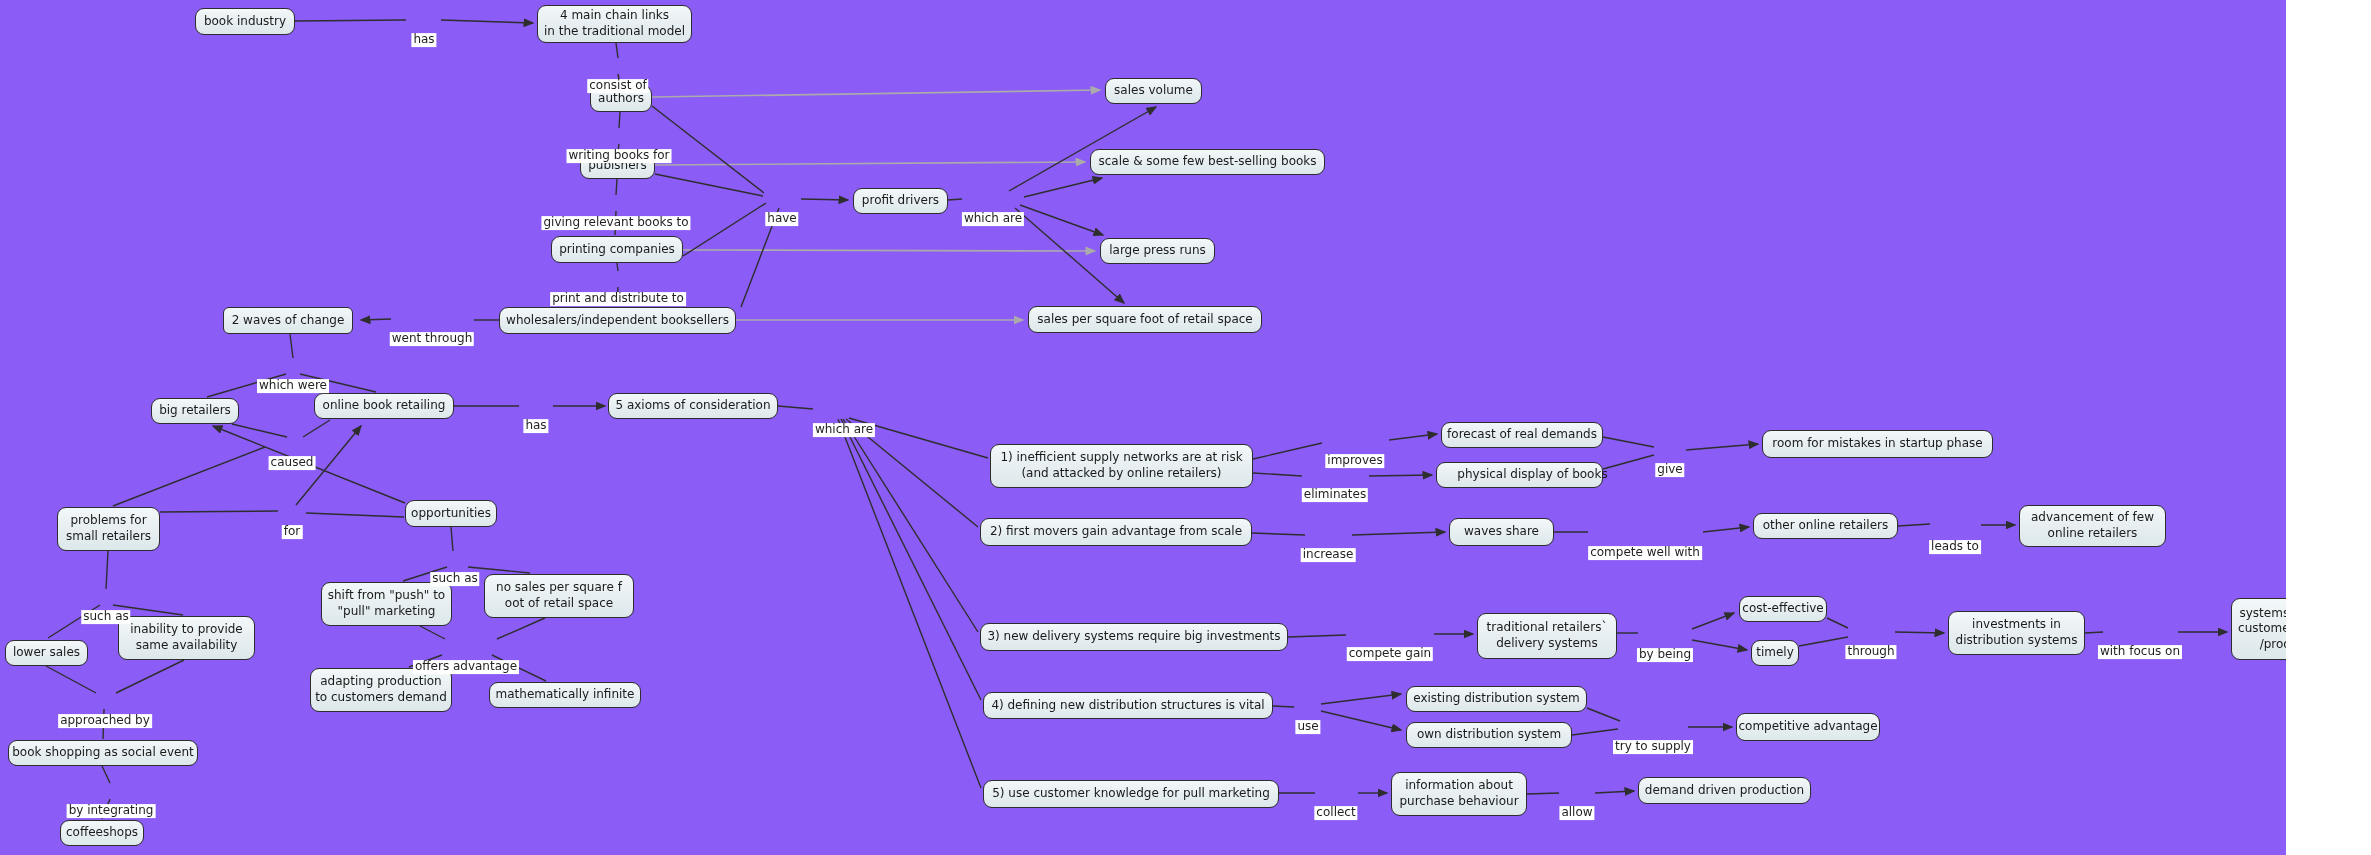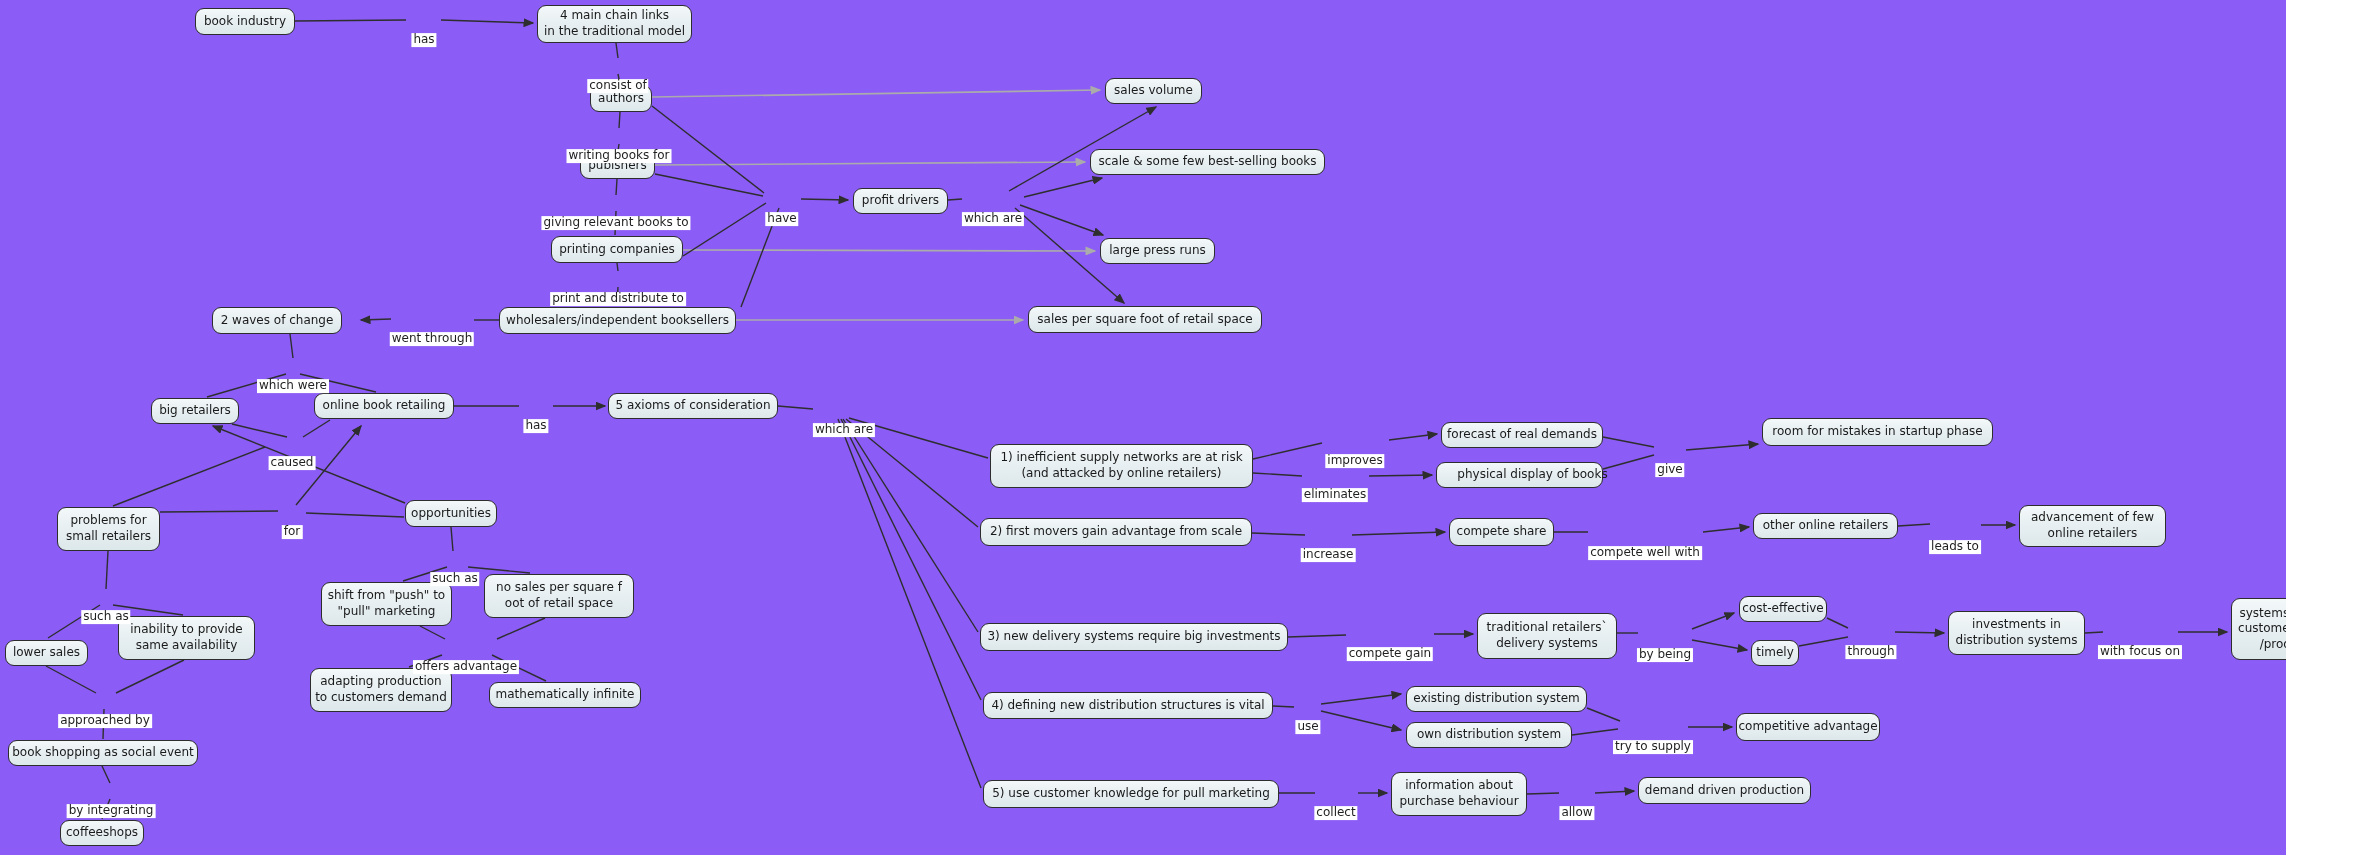--- a/index.html
+++ b/index.html
@@ -142,21 +142,21 @@
       <line x1="1595" y1="793" x2="1634" y2="791" stroke="#2e2e2e" stroke-width="1.4" marker-end="url(#arrow-k)"></line>
     </svg>
 
 <div class="node" style="left: 195px; top: 8px; width: 100px; height: 27px;">book industry</div>
     <div class="node" style="left: 537px; top: 5px; width: 155px; height: 38px;">4 main chain links
 in the traditional model</div>
     <div class="node" style="left: 590px; top: 85px; width: 62px; height: 27px;">authors</div>
     <div class="node" style="left: 580px; top: 152px; width: 75px; height: 27px;">pubishers</div>
     <div class="node" style="left: 551px; top: 236px; width: 132px; height: 27px;">printing companies</div>
     <div class="node" style="left: 499px; top: 307px; width: 237px; height: 27px;">wholesalers/independent booksellers</div>
-    <div class="node" style="left: 212px; top: 307px; width: 130px; height: 27px;">2 waves of change</div>
+    <div class="node" style="left: 223px; top: 307px; width: 130px; height: 27px; border-radius: 6px;">2 waves of change</div>
     <div class="node" style="left: 1105px; top: 78px; width: 97px; height: 26px;">sales volume</div>
     <div class="node" style="left: 1090px; top: 149px; width: 235px; height: 26px;">scale &amp; some few best-selling books</div>
     <div class="node" style="left: 1100px; top: 238px; width: 115px; height: 26px;">large press runs</div>
     <div class="node" style="left: 1028px; top: 306px; width: 234px; height: 27px;">sales per square foot of retail space</div>
     <div class="node" style="left: 151px; top: 398px; width: 88px; height: 26px;">big retailers</div>
     <div class="node" style="left: 314px; top: 393px; width: 140px; height: 26px;">online book retailing</div>
     <div class="node" style="left: 608px; top: 393px; width: 170px; height: 26px;">5 axioms of consideration</div>
     <div class="node" style="left: 853px; top: 188px; width: 95px; height: 26px;">profit drivers</div>
     <div class="node" style="left: 57px; top: 507px; width: 103px; height: 44px;">problems for
 small retailers</div>
@@ -170,23 +170,23 @@
 oot of retail space</div>
     <div class="node" style="left: 8px; top: 740px; width: 190px; height: 26px;">book shopping as social event</div>
     <div class="node" style="left: 60px; top: 820px; width: 84px; height: 26px;">coffeeshops</div>
     <div class="node" style="left: 310px; top: 668px; width: 142px; height: 44px;">adapting production
 to customers demand</div>
     <div class="node" style="left: 489px; top: 682px; width: 152px; height: 26px;">mathematically infinite</div>
     <div class="node" style="left: 990px; top: 444px; width: 263px; height: 44px;">1) inefficient supply networks are at risk
 (and attacked by online retailers)</div>
     <div class="node" style="left: 1441px; top: 422px; width: 162px; height: 26px;">forecast of real demands</div>
     <div class="node" style="left: 1436px; top: 462px; width: 167px; height: 26px; padding-left: 30px;">physical display of books</div>
-    <div class="node" style="left: 1762px; top: 418px; width: 231px; height: 28px;">room for mistakes in startup phase</div>
+    <div class="node" style="left: 1762px; top: 430px; width: 231px; height: 28px;">room for mistakes in startup phase</div>
     <div class="node" style="left: 980px; top: 518px; width: 272px; height: 28px;">2) first movers gain advantage from scale</div>
-    <div class="node" style="left: 1449px; top: 518px; width: 105px; height: 28px;">compete share</div>
+    <div class="node" style="left: 1449px; top: 518px; width: 105px; height: 28px;">waves share</div>
     <div class="node" style="left: 1753px; top: 513px; width: 145px; height: 26px;">other online retailers</div>
     <div class="node" style="left: 2019px; top: 505px; width: 147px; height: 42px;">advancement of few
 online retailers</div>
     <div class="node" style="left: 980px; top: 623px; width: 308px; height: 28px;">3) new delivery systems require big investments</div>
     <div class="node" style="left: 1477px; top: 613px; width: 140px; height: 46px;">traditional retailers`
 delivery systems</div>
     <div class="node" style="left: 1739px; top: 596px; width: 88px; height: 26px;">cost-effective</div>
     <div class="node" style="left: 1751px; top: 640px; width: 48px; height: 26px;">timely</div>
     <div class="node" style="left: 1948px; top: 611px; width: 137px; height: 44px;">investments in
 distribution systems</div>

